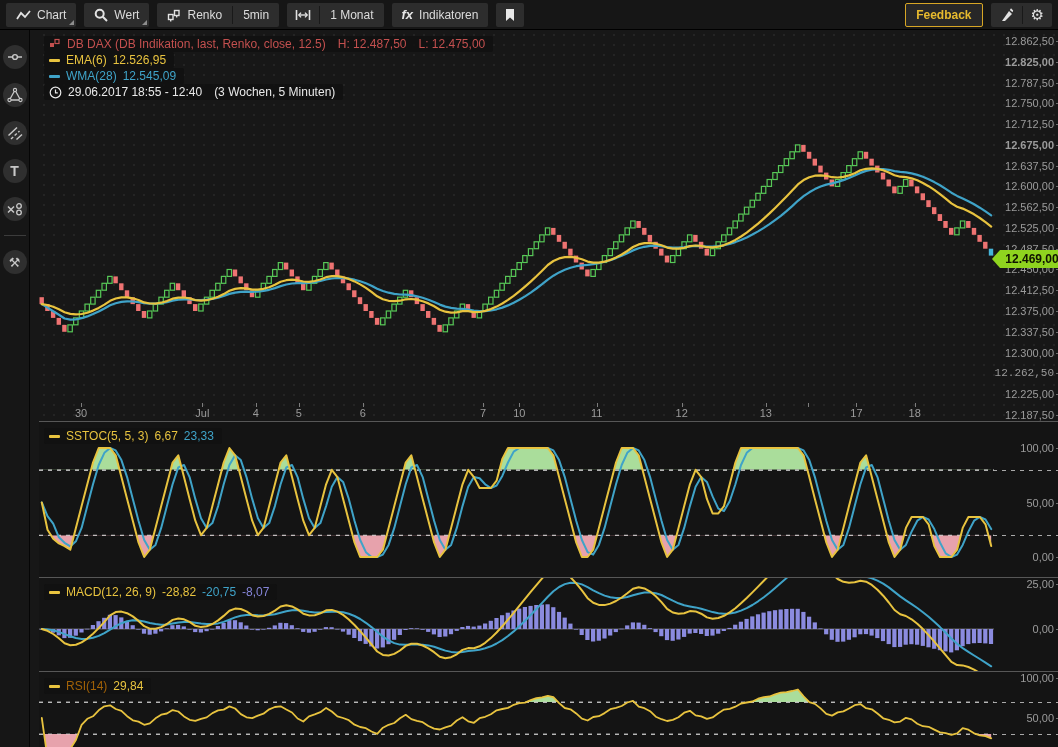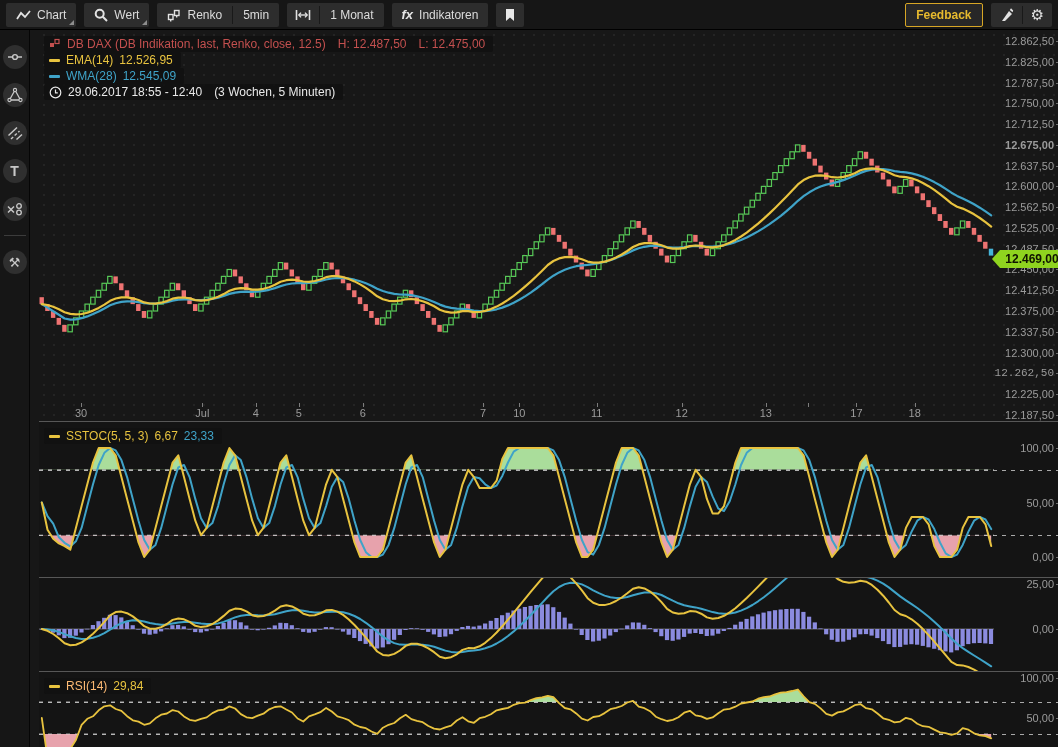--- a/index.html
+++ b/index.html
@@ -380,42 +380,42 @@
           <svg width="12" height="12" viewBox="0 0 12 12">
               <rect x="1" y="5" width="4" height="4" fill="#c4504f"></rect>
               <rect x="6" y="1.5" width="4" height="4" fill="none" stroke="#c4504f" stroke-width="1.2"></rect>
             </svg>
           <span class="c-sym" style="color: rgb(196, 80, 79);">DB DAX (DB Indikation, last, Renko, close, 12.5)</span>
           <span class="c-sym sp" style="color: rgb(196, 80, 79);">H: 12.487,50</span>
           <span class="c-sym sp" style="color: rgb(196, 80, 79);">L: 12.475,00</span>
         </div>
         <div class="lrow">
           <span class="dash-ico" id="ema-ico" style="background: rgb(232, 195, 63);"></span>
-          <span class="c-ema" style="color: rgb(232, 195, 63);">EMA(14)</span>
+          <span class="c-ema" style="color: rgb(232, 195, 63);">EMA(6)</span>
           <span class="c-ema" style="color: rgb(232, 195, 63);">12.526,95</span>
         </div>
         <div class="lrow">
           <span class="dash-ico" id="wma-ico" style="background: rgb(63, 163, 200);"></span>
           <span class="c-wma" style="color: rgb(63, 163, 200);">WMA(28)</span>
           <span class="c-wma" style="color: rgb(63, 163, 200);">12.545,09</span>
         </div>
         <div class="lrow">
           <svg width="13" height="13" viewBox="0 0 13 13">
               <circle cx="6.5" cy="6.5" r="5.3" fill="none" stroke="#e8e8e8" stroke-width="1.2"></circle>
               <polyline points="6.5,3.5 6.5,6.8 8.8,6.8" fill="none" stroke="#e8e8e8" stroke-width="1.2"></polyline>
             </svg>
           <span class="c-white" style="color: rgb(232, 232, 232); text-align: center;">29.06.2017 18:55 - 12:40</span>
           <span class="c-white sp" style="color: rgb(232, 232, 232);">(3 Wochen, 5 Minuten)</span>
         </div>
       </div>
 
       <div class="yaxis" id="price-axis">
           <div class="ylab" style="top: 5px;">12.862,50</div>
           <div class="ytick" style="top: 11px;"></div>
-          <div class="ylab" style="top: 25.7712px;">12.825,00</div>
+          <div class="ylab" style="top: 25.7712px; font-weight: bold;">12.825,00</div>
           <div class="ytick" style="top: 31.7712px;"></div>
           <div class="ylab" style="top: 46.5425px;">12.787,50</div>
           <div class="ytick" style="top: 52.5425px;"></div>
           <div class="ylab" style="top: 67.3137px;">12.750,00</div>
           <div class="ytick" style="top: 73.3137px;"></div>
           <div class="ylab" style="top: 88.085px;">12.712,50</div>
           <div class="ytick" style="top: 94.085px;"></div>
           <div class="ylab" style="top: 108.856px; font-weight: bold;">12.675,00</div>
           <div class="ytick" style="top: 114.856px;"></div>
           <div class="ylab" style="top: 129.627px;">12.637,50</div>
@@ -683,20 +683,29 @@
           <rect x="915.8" y="51.0" width="4.2" height="21.3" fill="#8b8bdf"></rect>
           <rect x="921.5" y="51.0" width="4.2" height="17.2" fill="#8b8bdf"></rect>
           <rect x="927.2" y="51.0" width="4.2" height="15.1" fill="#8b8bdf"></rect>
           <rect x="932.9" y="51.0" width="4.2" height="14.2" fill="#8b8bdf"></rect>
           <rect x="938.5" y="51.0" width="4.2" height="14.0" fill="#8b8bdf"></rect>
           <rect x="944.2" y="51.0" width="4.2" height="14.4" fill="#8b8bdf"></rect>
           <rect x="949.9" y="51.0" width="4.2" height="15.0" fill="#8b8bdf"></rect>
           <polyline points="2.8,51.0 8.5,51.4 14.2,52.3 19.9,53.9 25.6,56.1 31.3,58.3 36.9,60.0 42.6,60.9 48.3,60.8 54.0,59.8 59.7,57.9 65.4,55.1 71.1,51.6 76.7,48.1 82.4,45.2 88.1,43.2 93.8,42.2 99.5,42.4 105.2,43.5 110.8,45.0 116.5,46.1 122.2,46.7 127.9,46.6 133.6,45.6 139.3,44.6 145.0,44.0 150.6,44.0 156.3,44.7 162.0,45.6 167.7,46.1 173.4,46.1 179.1,45.4 184.7,43.9 190.4,41.6 196.1,39.4 201.8,37.7 207.5,36.9 213.2,36.9 218.9,37.3 224.5,37.4 230.2,37.1 235.9,36.2 241.6,34.7 247.3,33.2 253.0,32.3 258.6,32.1 264.3,32.8 270.0,33.7 275.7,34.4 281.4,34.6 287.1,34.1 292.8,33.7 298.4,33.7 304.1,34.3 309.8,35.8 315.5,38.0 321.2,41.0 326.9,44.8 332.5,49.1 338.2,54.0 343.9,58.6 349.6,62.4 355.3,65.1 361.0,66.6 366.7,66.8 372.3,66.6 378.0,66.5 383.7,66.7 389.4,67.4 395.1,68.8 400.8,70.7 406.4,72.6 412.1,73.9 417.8,74.4 423.5,73.9 429.2,73.1 434.9,72.6 440.6,71.7 446.2,70.3 451.9,68.3 457.6,65.5 463.3,62.1 469.0,58.0 474.7,53.4 480.3,48.3 486.0,42.8 491.7,37.0 497.4,31.0 503.1,24.9 508.8,18.7 514.4,13.3 520.1,9.0 525.8,6.1 531.5,4.8 537.2,4.9 542.9,6.4 548.6,9.1 554.2,12.3 559.9,15.2 565.6,17.6 571.3,19.2 577.0,20.0 582.7,19.9 588.3,19.0 594.0,17.3 599.7,15.7 605.4,14.6 611.1,14.4 616.8,15.2 622.5,17.0 628.1,19.8 633.8,22.7 639.5,25.3 645.2,27.3 650.9,28.4 656.6,29.4 662.2,30.7 667.9,32.4 673.6,34.1 679.3,35.3 685.0,35.8 690.7,35.5 696.4,34.5 702.0,32.6 707.7,30.1 713.4,27.0 719.1,23.3 724.8,19.2 730.5,14.7 736.1,10.0 741.8,5.1 747.5,0.1 753.2,-4.9 758.9,-10.0 764.6,-14.2 770.3,-17.3 775.9,-19.0 781.6,-19.1 787.3,-17.8 793.0,-15.1 798.7,-11.9 804.4,-8.7 810.0,-6.0 815.7,-3.9 821.4,-2.6 827.1,-1.3 832.8,0.3 838.5,2.6 844.2,5.6 849.8,9.4 855.5,13.9 861.2,18.4 866.9,22.3 872.6,26.1 878.3,30.0 883.9,34.3 889.6,38.8 895.3,43.8 901.0,49.1 906.7,54.7 912.4,60.5 918.1,65.8 923.7,70.1 929.4,73.9 935.1,77.5 940.8,81.0 946.5,84.6 952.2,88.3" fill="none" stroke="#3fa3c8" stroke-width="2" stroke-linejoin="round" stroke-linecap="round"></polyline>
           <polyline points="2.8,51.0 8.5,52.8 14.2,56.0 19.9,60.2 25.6,65.2 31.3,67.2 36.9,66.7 42.6,64.4 48.3,60.6 54.0,55.8 59.7,50.1 65.4,43.9 71.1,37.3 76.7,34.1 82.4,33.6 88.1,35.2 93.8,38.4 99.5,42.9 105.2,48.2 110.8,50.7 116.5,50.8 122.2,49.1 127.9,46.0 133.6,41.9 139.3,40.5 145.0,41.3 150.6,43.9 156.3,47.8 162.0,49.1 167.7,48.3 173.4,46.0 179.1,42.4 184.7,37.9 190.4,32.7 196.1,30.6 201.8,31.0 207.5,33.4 213.2,37.2 218.9,38.6 224.5,38.0 230.2,35.9 235.9,32.6 241.6,28.5 247.3,27.3 253.0,28.4 258.6,31.4 264.3,35.7 270.0,37.4 275.7,37.2 281.4,35.3 287.1,32.3 292.8,31.9 298.4,33.6 304.1,36.9 309.8,41.5 315.5,47.0 321.2,53.1 326.9,59.7 332.5,66.5 338.2,73.5 343.9,76.9 349.6,77.5 355.3,75.9 361.0,72.5 366.7,67.9 372.3,65.8 378.0,65.8 383.7,67.5 389.4,70.3 395.1,74.2 400.8,78.7 406.4,80.2 412.1,79.2 417.8,76.3 423.5,71.9 429.2,70.1 434.9,70.2 440.6,68.3 446.2,64.8 451.9,60.1 457.6,54.5 463.3,48.3 469.0,41.7 474.7,34.8 480.3,27.8 486.0,20.8 491.7,13.9 497.4,7.1 503.1,0.4 508.8,-6.0 514.4,-8.6 520.1,-8.1 525.8,-5.3 531.5,-0.7 537.2,5.4 542.9,12.4 548.6,20.2 554.2,24.8 559.9,26.9 565.6,27.1 571.3,25.6 577.0,23.0 582.7,19.5 588.3,15.3 594.0,10.7 599.7,9.2 605.4,10.4 611.1,13.6 616.8,18.3 622.5,24.1 628.1,30.8 633.8,34.5 639.5,35.8 645.2,35.2 650.9,33.1 656.6,33.4 662.2,35.7 667.9,39.4 673.6,40.7 679.3,40.0 685.0,37.8 690.7,34.4 696.4,30.2 702.0,25.3 707.7,20.0 713.4,14.4 719.1,8.6 724.8,2.8 730.5,-3.1 736.1,-8.8 741.8,-14.4 747.5,-19.9 753.2,-25.1 758.9,-30.2 764.6,-31.4 770.3,-29.6 775.9,-25.5 781.6,-19.6 787.3,-12.4 793.0,-4.3 798.7,1.0 804.4,3.8 810.0,4.8 815.7,4.3 821.4,2.7 827.1,3.7 832.8,6.9 838.5,11.7 844.2,17.7 849.8,24.5 855.5,32.0 861.2,36.3 866.9,38.0 872.6,41.3 878.3,45.8 883.9,51.1 889.6,57.1 895.3,63.6 901.0,70.3 906.7,77.1 912.4,83.9 918.1,87.1 923.7,87.4 929.4,89.0 935.1,91.6 940.8,95.0 946.5,98.9 952.2,103.3" fill="none" stroke="#e8c33f" stroke-width="2" stroke-linejoin="round" stroke-linecap="round"></polyline>
         </svg>
+      <div class="legend">
+        <div class="lrow">
+          <span class="dash-ico" id="macd-ico" style="background: rgb(232, 195, 63);"></span>
+          <span class="c-ema" style="color: rgb(232, 195, 63);">MACD(12, 26, 9)</span>
+          <span class="c-ema" style="color: rgb(232, 195, 63);">-28,82</span>
+          <span class="c-wma" style="color: rgb(63, 163, 200);">-20,75</span>
+          <span class="c-hist" style="color: rgb(133, 133, 216);">-8,07</span>
+        </div>
+      </div>
       <div class="yaxis" id="macd-axis">
           <div class="ylab" style="top: 0px;">25,00</div>
           <div class="ytick" style="top: 6px;"></div>
           <div class="ylab" style="top: 45px;">0,00</div>
           <div class="ytick" style="top: 51px;"></div>
         </div>
     </section>
 
     <section class="panel" id="rsi-panel">
       <svg class="plot" id="rsi-svg" width="955" height="75" viewBox="0 0 955 75">
@@ -710,21 +719,21 @@
           </defs>
           <path d="M2.8 46.0 L 8.5 86.0 L 14.2 86.0 L 19.9 86.0 L 25.6 86.0 L 31.3 76.9 L 36.9 68.0 L 42.6 52.9 L 48.3 46.8 L 54.0 44.3 L 59.7 38.3 L 65.4 34.3 L 71.1 33.3 L 76.7 37.0 L 82.4 38.8 L 88.1 44.2 L 93.8 48.3 L 99.5 49.6 L 105.2 52.8 L 110.8 51.4 L 116.5 46.3 L 122.2 42.7 L 127.9 41.5 L 133.6 38.1 L 139.3 39.5 L 145.0 44.4 L 150.6 47.8 L 156.3 48.9 L 162.0 46.8 L 167.7 45.4 L 173.4 41.1 L 179.1 38.4 L 184.7 37.6 L 190.4 34.4 L 196.1 36.5 L 201.8 42.1 L 207.5 45.3 L 213.2 46.1 L 218.9 43.7 L 224.5 41.7 L 230.2 37.3 L 235.9 35.0 L 241.6 34.3 L 247.3 37.5 L 253.0 40.5 L 258.6 46.5 L 264.3 49.5 L 270.0 44.3 L 275.7 42.4 L 281.4 40.2 L 287.1 35.9 L 292.8 39.5 L 298.4 44.4 L 304.1 46.0 L 309.8 48.2 L 315.5 52.7 L 321.2 55.0 L 326.9 56.2 L 332.5 59.5 L 338.2 61.8 L 343.9 55.7 L 349.6 52.8 L 355.3 51.0 L 361.0 46.2 L 366.7 42.8 L 372.3 47.1 L 378.0 48.9 L 383.7 50.2 L 389.4 54.0 L 395.1 56.6 L 400.8 57.5 L 406.4 55.3 L 412.1 53.6 L 417.8 48.5 L 423.5 45.2 L 429.2 49.3 L 434.9 50.8 L 440.6 46.2 L 446.2 44.8 L 451.9 42.2 L 457.6 38.3 L 463.3 37.0 L 469.0 35.9 L 474.7 32.8 L 480.3 31.2 L 486.0 30.6 L 491.7 28.2 L 497.4 26.1 L 503.1 25.4 L 508.8 23.8 L 514.4 25.2 L 520.1 31.1 L 525.8 36.0 L 531.5 37.3 L 537.2 41.4 L 542.9 46.7 L 548.6 48.5 L 554.2 45.0 L 559.9 44.2 L 565.6 41.1 L 571.3 37.2 L 577.0 35.9 L 582.7 34.0 L 588.3 30.5 L 594.0 28.9 L 599.7 34.6 L 605.4 36.2 L 611.1 39.2 L 616.8 44.7 L 622.5 47.2 L 628.1 49.0 L 633.8 47.9 L 639.5 45.3 L 645.2 40.7 L 650.9 38.8 L 656.6 43.4 L 662.2 44.4 L 667.9 46.9 L 673.6 45.4 L 679.3 41.3 L 685.0 37.6 L 690.7 36.8 L 696.4 34.7 L 702.0 31.5 L 707.7 30.5 L 713.4 29.5 L 719.1 26.7 L 724.8 25.2 L 730.5 24.5 L 736.1 22.4 L 741.8 20.7 L 747.5 20.2 L 753.2 19.0 L 758.9 17.5 L 764.6 24.4 L 770.3 30.1 L 775.9 31.9 L 781.6 36.4 L 787.3 41.8 L 793.0 43.6 L 798.7 40.4 L 804.4 39.4 L 810.0 36.5 L 815.7 33.2 L 821.4 32.1 L 827.1 36.2 L 832.8 37.3 L 838.5 41.5 L 844.2 46.3 L 849.8 47.8 L 855.5 50.4 L 861.2 49.6 L 866.9 45.8 L 872.6 47.4 L 878.3 51.7 L 883.9 54.2 L 889.6 54.8 L 895.3 57.6 L 901.0 60.4 L 906.7 61.1 L 912.4 62.8 L 918.1 61.4 L 923.7 56.1 L 929.4 57.7 L 935.1 61.3 L 940.8 63.4 L 946.5 64.1 L 952.2 66.3 L 952.2 30 L 2.8 30 Z" fill="#b2e8a2" clip-path="url(#cpH2)" opacity="0.95"></path>
           <path d="M2.8 46.0 L 8.5 86.0 L 14.2 86.0 L 19.9 86.0 L 25.6 86.0 L 31.3 76.9 L 36.9 68.0 L 42.6 52.9 L 48.3 46.8 L 54.0 44.3 L 59.7 38.3 L 65.4 34.3 L 71.1 33.3 L 76.7 37.0 L 82.4 38.8 L 88.1 44.2 L 93.8 48.3 L 99.5 49.6 L 105.2 52.8 L 110.8 51.4 L 116.5 46.3 L 122.2 42.7 L 127.9 41.5 L 133.6 38.1 L 139.3 39.5 L 145.0 44.4 L 150.6 47.8 L 156.3 48.9 L 162.0 46.8 L 167.7 45.4 L 173.4 41.1 L 179.1 38.4 L 184.7 37.6 L 190.4 34.4 L 196.1 36.5 L 201.8 42.1 L 207.5 45.3 L 213.2 46.1 L 218.9 43.7 L 224.5 41.7 L 230.2 37.3 L 235.9 35.0 L 241.6 34.3 L 247.3 37.5 L 253.0 40.5 L 258.6 46.5 L 264.3 49.5 L 270.0 44.3 L 275.7 42.4 L 281.4 40.2 L 287.1 35.9 L 292.8 39.5 L 298.4 44.4 L 304.1 46.0 L 309.8 48.2 L 315.5 52.7 L 321.2 55.0 L 326.9 56.2 L 332.5 59.5 L 338.2 61.8 L 343.9 55.7 L 349.6 52.8 L 355.3 51.0 L 361.0 46.2 L 366.7 42.8 L 372.3 47.1 L 378.0 48.9 L 383.7 50.2 L 389.4 54.0 L 395.1 56.6 L 400.8 57.5 L 406.4 55.3 L 412.1 53.6 L 417.8 48.5 L 423.5 45.2 L 429.2 49.3 L 434.9 50.8 L 440.6 46.2 L 446.2 44.8 L 451.9 42.2 L 457.6 38.3 L 463.3 37.0 L 469.0 35.9 L 474.7 32.8 L 480.3 31.2 L 486.0 30.6 L 491.7 28.2 L 497.4 26.1 L 503.1 25.4 L 508.8 23.8 L 514.4 25.2 L 520.1 31.1 L 525.8 36.0 L 531.5 37.3 L 537.2 41.4 L 542.9 46.7 L 548.6 48.5 L 554.2 45.0 L 559.9 44.2 L 565.6 41.1 L 571.3 37.2 L 577.0 35.9 L 582.7 34.0 L 588.3 30.5 L 594.0 28.9 L 599.7 34.6 L 605.4 36.2 L 611.1 39.2 L 616.8 44.7 L 622.5 47.2 L 628.1 49.0 L 633.8 47.9 L 639.5 45.3 L 645.2 40.7 L 650.9 38.8 L 656.6 43.4 L 662.2 44.4 L 667.9 46.9 L 673.6 45.4 L 679.3 41.3 L 685.0 37.6 L 690.7 36.8 L 696.4 34.7 L 702.0 31.5 L 707.7 30.5 L 713.4 29.5 L 719.1 26.7 L 724.8 25.2 L 730.5 24.5 L 736.1 22.4 L 741.8 20.7 L 747.5 20.2 L 753.2 19.0 L 758.9 17.5 L 764.6 24.4 L 770.3 30.1 L 775.9 31.9 L 781.6 36.4 L 787.3 41.8 L 793.0 43.6 L 798.7 40.4 L 804.4 39.4 L 810.0 36.5 L 815.7 33.2 L 821.4 32.1 L 827.1 36.2 L 832.8 37.3 L 838.5 41.5 L 844.2 46.3 L 849.8 47.8 L 855.5 50.4 L 861.2 49.6 L 866.9 45.8 L 872.6 47.4 L 878.3 51.7 L 883.9 54.2 L 889.6 54.8 L 895.3 57.6 L 901.0 60.4 L 906.7 61.1 L 912.4 62.8 L 918.1 61.4 L 923.7 56.1 L 929.4 57.7 L 935.1 61.3 L 940.8 63.4 L 946.5 64.1 L 952.2 66.3 L 952.2 62 L 2.8 62 Z" fill="#f2aab4" clip-path="url(#cpL2)" opacity="0.95"></path>
           <line x1="0" y1="30" x2="955" y2="30" stroke="#cfcfcf" stroke-width="1" stroke-dasharray="4 5" opacity="0.8"></line>
           <line x1="0" y1="62" x2="955" y2="62" stroke="#cfcfcf" stroke-width="1" stroke-dasharray="4 5" opacity="0.8"></line>
           <polyline points="2.8,46.0 8.5,86.0 14.2,86.0 19.9,86.0 25.6,86.0 31.3,76.9 36.9,68.0 42.6,52.9 48.3,46.8 54.0,44.3 59.7,38.3 65.4,34.3 71.1,33.3 76.7,37.0 82.4,38.8 88.1,44.2 93.8,48.3 99.5,49.6 105.2,52.8 110.8,51.4 116.5,46.3 122.2,42.7 127.9,41.5 133.6,38.1 139.3,39.5 145.0,44.4 150.6,47.8 156.3,48.9 162.0,46.8 167.7,45.4 173.4,41.1 179.1,38.4 184.7,37.6 190.4,34.4 196.1,36.5 201.8,42.1 207.5,45.3 213.2,46.1 218.9,43.7 224.5,41.7 230.2,37.3 235.9,35.0 241.6,34.3 247.3,37.5 253.0,40.5 258.6,46.5 264.3,49.5 270.0,44.3 275.7,42.4 281.4,40.2 287.1,35.9 292.8,39.5 298.4,44.4 304.1,46.0 309.8,48.2 315.5,52.7 321.2,55.0 326.9,56.2 332.5,59.5 338.2,61.8 343.9,55.7 349.6,52.8 355.3,51.0 361.0,46.2 366.7,42.8 372.3,47.1 378.0,48.9 383.7,50.2 389.4,54.0 395.1,56.6 400.8,57.5 406.4,55.3 412.1,53.6 417.8,48.5 423.5,45.2 429.2,49.3 434.9,50.8 440.6,46.2 446.2,44.8 451.9,42.2 457.6,38.3 463.3,37.0 469.0,35.9 474.7,32.8 480.3,31.2 486.0,30.6 491.7,28.2 497.4,26.1 503.1,25.4 508.8,23.8 514.4,25.2 520.1,31.1 525.8,36.0 531.5,37.3 537.2,41.4 542.9,46.7 548.6,48.5 554.2,45.0 559.9,44.2 565.6,41.1 571.3,37.2 577.0,35.9 582.7,34.0 588.3,30.5 594.0,28.9 599.7,34.6 605.4,36.2 611.1,39.2 616.8,44.7 622.5,47.2 628.1,49.0 633.8,47.9 639.5,45.3 645.2,40.7 650.9,38.8 656.6,43.4 662.2,44.4 667.9,46.9 673.6,45.4 679.3,41.3 685.0,37.6 690.7,36.8 696.4,34.7 702.0,31.5 707.7,30.5 713.4,29.5 719.1,26.7 724.8,25.2 730.5,24.5 736.1,22.4 741.8,20.7 747.5,20.2 753.2,19.0 758.9,17.5 764.6,24.4 770.3,30.1 775.9,31.9 781.6,36.4 787.3,41.8 793.0,43.6 798.7,40.4 804.4,39.4 810.0,36.5 815.7,33.2 821.4,32.1 827.1,36.2 832.8,37.3 838.5,41.5 844.2,46.3 849.8,47.8 855.5,50.4 861.2,49.6 866.9,45.8 872.6,47.4 878.3,51.7 883.9,54.2 889.6,54.8 895.3,57.6 901.0,60.4 906.7,61.1 912.4,62.8 918.1,61.4 923.7,56.1 929.4,57.7 935.1,61.3 940.8,63.4 946.5,64.1 952.2,66.3" fill="none" stroke="#e8c33f" stroke-width="1.8" stroke-linejoin="round" stroke-linecap="round"></polyline>
         </svg>
       <div class="legend">
         <div class="lrow">
           <span class="dash-ico" id="rsi-ico" style="background: rgb(232, 195, 63);"></span>
-          <span class="c-ema" style="color: #fdba74;">RSI(14)</span>
+          <span class="c-ema" style="color: #a16207;">RSI(14)</span>
           <span class="c-ema" style="color: rgb(232, 195, 63);">29,84</span>
         </div>
       </div>
       <div class="yaxis" id="rsi-axis">
           <div class="ylab" style="top: 0px;">100,00</div>
           <div class="ytick" style="top: 6px;"></div>
           <div class="ylab" style="top: 40px;">50,00</div>
           <div class="ytick" style="top: 46px;"></div>
         </div>
     <div class="hdash" style="top: 30px;"></div>

